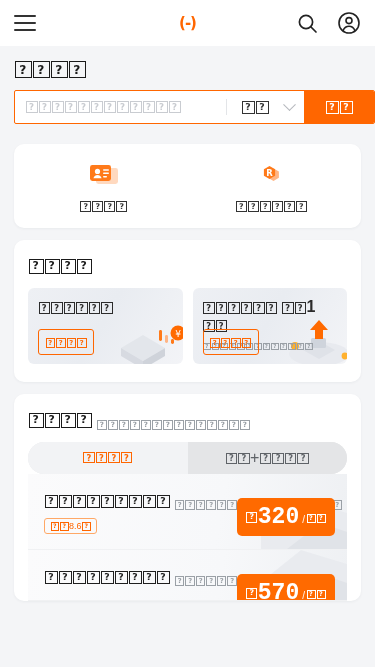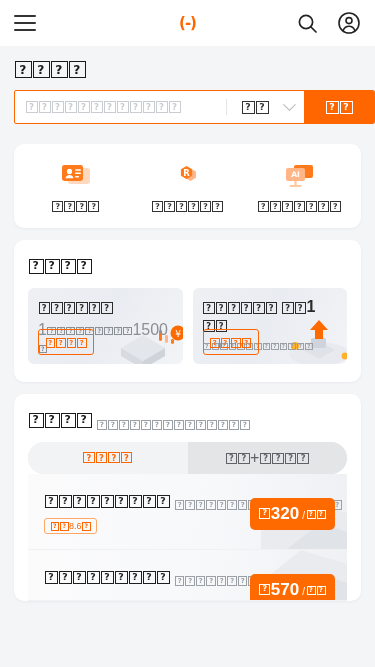--- a/index.html
+++ b/index.html
@@ -111,21 +111,21 @@
   .pitem-tag {
     display:inline-flex; align-items:flex-end; margin-top:8px;
     border:1px solid #ffa866; color:#f60; border-radius:3px;
     padding:2px 5px; position:relative; z-index:2;
   }
   .price {
     position:absolute; right:12px; top:24px; z-index:3;
     background:#ff6a00; color:#fff; border-radius:5px;
     padding:6px 9px; display:flex; align-items:baseline; cursor:pointer;
   }
-  .price-num { font-size:17px; font-weight:700; font-family:Liberation Sans, sans-serif; }
+  .price-num { font-size:23px; font-weight:700; font-family:Liberation Mono, monospace; }
   .price-slash { font-size:10px; margin:0 1px 0 3px; opacity:.92; }
   .pitem-art { position:absolute; right:0; bottom:0; width:120px; height:80px; z-index:1; opacity:.9; }
 </style>
 </head>
 <body>
 
 <div class="header">
   <div class="burger">
       <i></i>
       <i></i>
@@ -220,38 +220,20 @@
       <span class="qi-label cjk" style="font-size: 11px;">
           <span class="tofu" style="width:11px;height:11px;font-size:7.92px"></span>
           <span class="tofu" style="width:11px;height:11px;font-size:7.92px"></span>
           <span class="tofu" style="width:11px;height:11px;font-size:7.92px"></span>
           <span class="tofu" style="width:11px;height:11px;font-size:7.92px"></span>
           <span class="tofu" style="width:11px;height:11px;font-size:7.92px"></span>
           <span class="tofu" style="width:11px;height:11px;font-size:7.92px"></span>
         </span>
     </div>
 
-    <div class="qi">
-      <svg class="qicon" viewBox="0 0 34 30">
-        <rect x="12" y="3" width="19" height="13" rx="2" fill="#ff7a1a"></rect>
-        <rect x="4" y="6" width="19" height="13" rx="2" fill="#ffb585"></rect>
-        <text x="13.5" y="15.3" font-size="7.6" font-weight="700" fill="#fff" text-anchor="middle" font-family="DejaVu Sans">AI</text>
-        <rect x="12.4" y="19" width="2.2" height="4" fill="#ffc9a3"></rect>
-        <rect x="7.5" y="23" width="12" height="2.1" rx="1" fill="#ffc9a3"></rect>
-      </svg>
-      <span class="qi-label cjk" style="font-size: 11px;">
-          <span class="tofu" style="width:11px;height:11px;font-size:7.92px"></span>
-          <span class="tofu" style="width:11px;height:11px;font-size:7.92px"></span>
-          <span class="tofu" style="width:11px;height:11px;font-size:7.92px"></span>
-          <span class="tofu" style="width:11px;height:11px;font-size:7.92px"></span>
-          <span class="tofu" style="width:11px;height:11px;font-size:7.92px"></span>
-          <span class="tofu" style="width:11px;height:11px;font-size:7.92px"></span>
-          <span class="tofu" style="width:11px;height:11px;font-size:7.92px"></span>
-        </span>
-    </div>
   </div>
 </div>
 
 <div class="card">
   <div class="promo-wrap">
     <div class="sec-title cjk" style="font-size: 15px;">
         <span class="tofu" style="width:15px;height:15px;font-size:10.799999999999999px"></span>
         <span class="tofu" style="width:15px;height:15px;font-size:10.799999999999999px"></span>
         <span class="tofu" style="width:15px;height:15px;font-size:10.799999999999999px"></span>
         <span class="tofu" style="width:15px;height:15px;font-size:10.799999999999999px"></span>
@@ -261,35 +243,20 @@
 
       <div class="promo">
         <div class="promo-title cjk" style="font-size: 11.5px;">
             <span class="tofu" style="width:11.5px;height:11.5px;font-size:8.28px"></span>
             <span class="tofu" style="width:11.5px;height:11.5px;font-size:8.28px"></span>
             <span class="tofu" style="width:11.5px;height:11.5px;font-size:8.28px"></span>
             <span class="tofu" style="width:11.5px;height:11.5px;font-size:8.28px"></span>
             <span class="tofu" style="width:11.5px;height:11.5px;font-size:8.28px"></span>
             <span class="tofu" style="width:11.5px;height:11.5px;font-size:8.28px"></span>
           </div>
-        <div class="promo-sub">
-          <span class="lat">1</span><span class="cjk" style="color: rgb(138, 143, 150); font-size: 8.5px;">
-              <span class="tofu" style="width:8.5px;height:8.5px;font-size:6.12px"></span>
-              <span class="tofu" style="width:8.5px;height:8.5px;font-size:6.12px"></span>
-              <span class="tofu" style="width:8.5px;height:8.5px;font-size:6.12px"></span>
-              <span class="tofu" style="width:8.5px;height:8.5px;font-size:6.12px"></span>
-              <span class="tofu" style="width:8.5px;height:8.5px;font-size:6.12px"></span>
-              <span class="tofu" style="width:8.5px;height:8.5px;font-size:6.12px"></span>
-              <span class="tofu" style="width:8.5px;height:8.5px;font-size:6.12px"></span>
-              <span class="tofu" style="width:8.5px;height:8.5px;font-size:6.12px"></span>
-              <span class="tofu" style="width:8.5px;height:8.5px;font-size:6.12px"></span>
-            </span><span class="lat">1500</span><span class="cjk" style="color: rgb(138, 143, 150); font-size: 8.5px;">
-              <span class="tofu" style="width:8.5px;height:8.5px;font-size:6.12px"></span>
-            </span>
-        </div>
         <div class="promo-btn">
           <span class="cjk" style="color: rgb(255, 102, 0); font-size: 9.5px;">
               <span class="tofu" style="width:9.5px;height:9.5px;font-size:6.84px"></span>
               <span class="tofu" style="width:9.5px;height:9.5px;font-size:6.84px"></span>
               <span class="tofu" style="width:9.5px;height:9.5px;font-size:6.84px"></span>
               <span class="tofu" style="width:9.5px;height:9.5px;font-size:6.84px"></span>
             </span>
         </div>
         <svg class="promo-art" viewBox="0 0 74 62">
           <path d="M6 40l22-13 22 13-22 13z" fill="#e3e6eb"></path>

